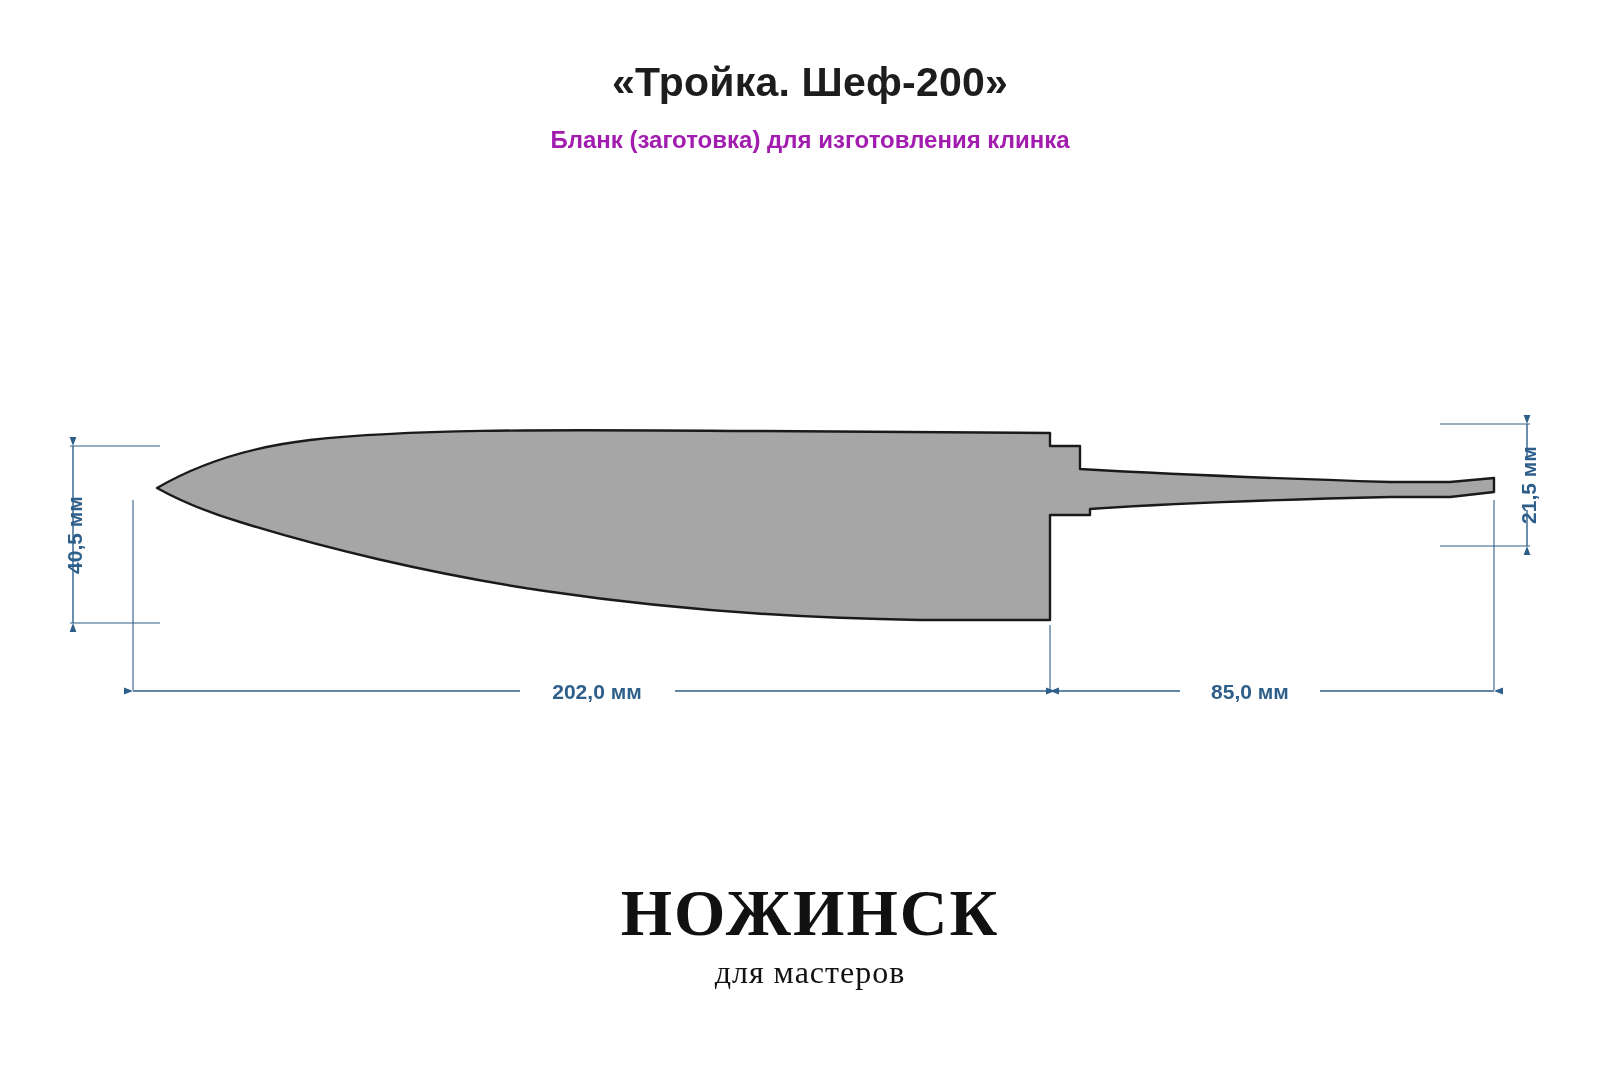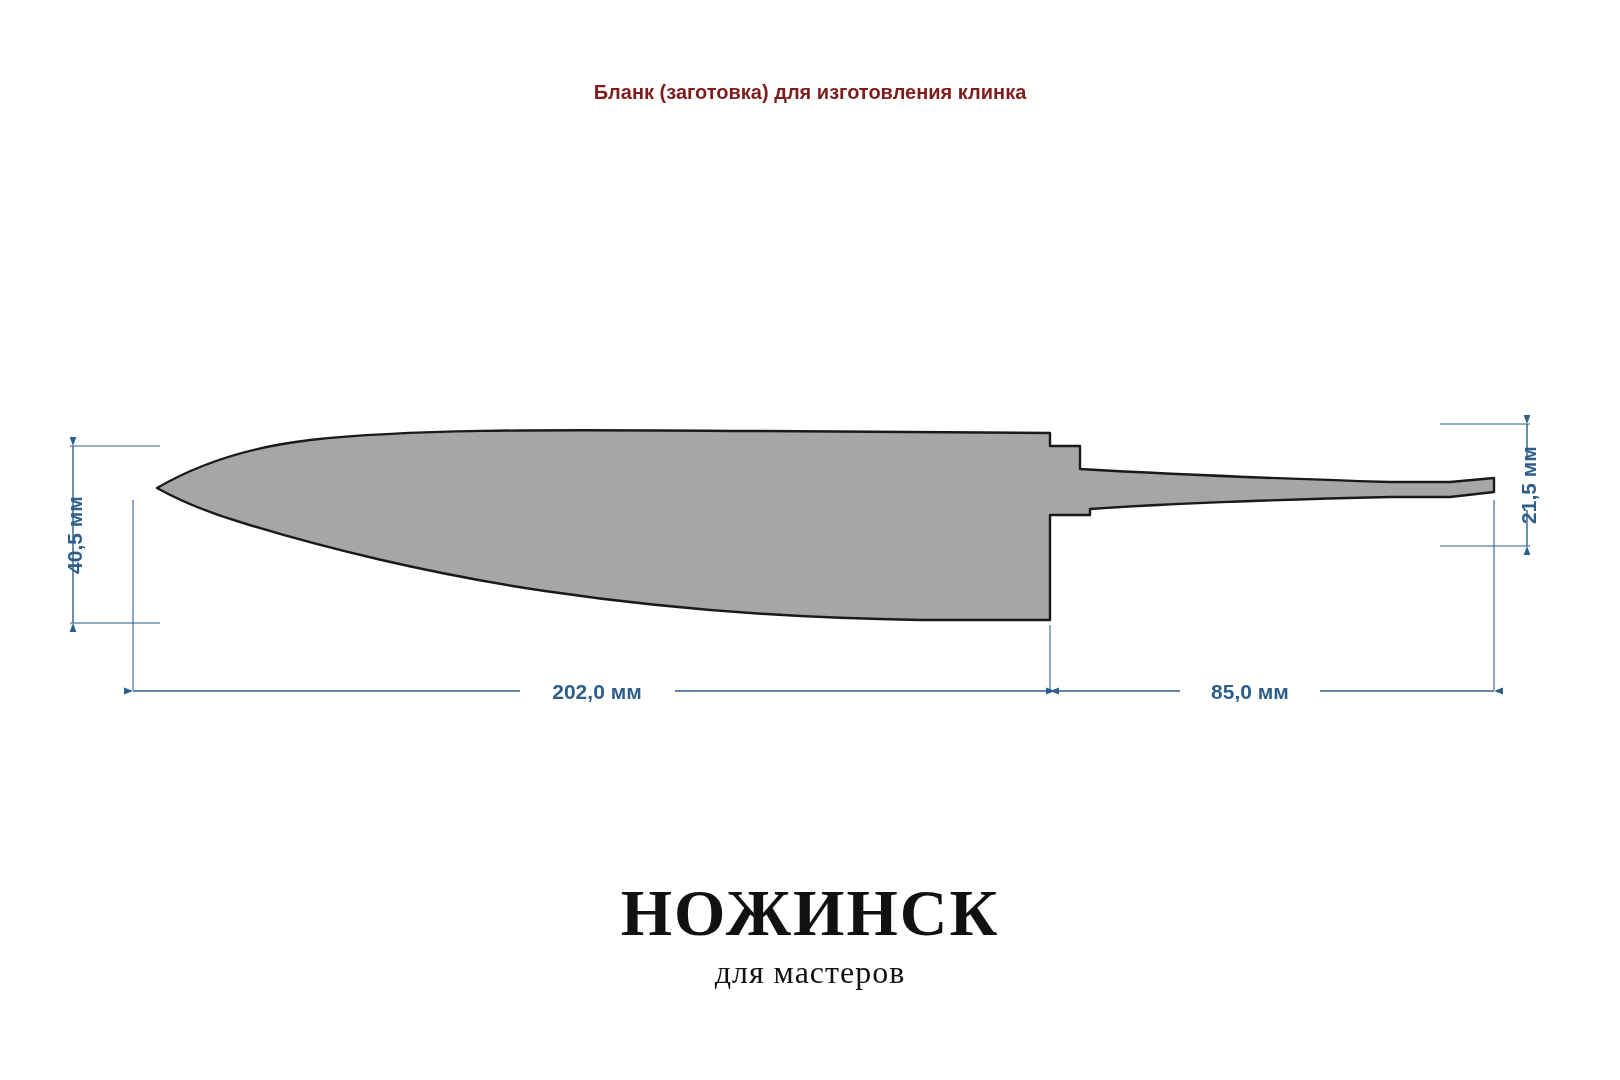--- a/index.html
+++ b/index.html
@@ -27,23 +27,23 @@
   .title {
     font-size: 41px;
     font-weight: bold;
     letter-spacing: 0.2px;
     color: #1d1d1d;
     line-height: 1.1;
     margin: 0;
   }
   .subtitle {
     margin: 21px 0 10px 0;
-    font-size: 20px;
+    font-size: 24px;
     font-weight: bold;
-    color: #7f1d1d;
+    color: #a21caf;
   }
 
   
   .drawing {
     position: absolute;
     top: 0;
     left: 0;
     width: 1620px;
     height: 1080px;
   }
@@ -73,20 +73,21 @@
     font-size: 32px;
     color: #111111;
     margin: 8px 0 0 0;
     letter-spacing: 1px;
   }
 </style>
 </head>
 <body>
 
 <div class="header">
+  <h1 class="title">«Тройка. Шеф-200»</h1>
   <p class="subtitle">Бланк (заготовка) для изготовления клинка</p>
 </div>
 
 <div class="drawing">
 <svg width="1620" height="1080" viewBox="0 0 1620 1080" xmlns="http://www.w3.org/2000/svg">
   <defs>
     <marker id="arrStart" markerWidth="10" markerHeight="8" refX="9" refY="4" orient="auto" markerUnits="userSpaceOnUse">
       <path d="M9,4 L0,0.6 L0,7.4 Z" fill="#2e5f8a"></path>
     </marker>
     <marker id="arrEnd" markerWidth="10" markerHeight="8" refX="1" refY="4" orient="auto" markerUnits="userSpaceOnUse">

